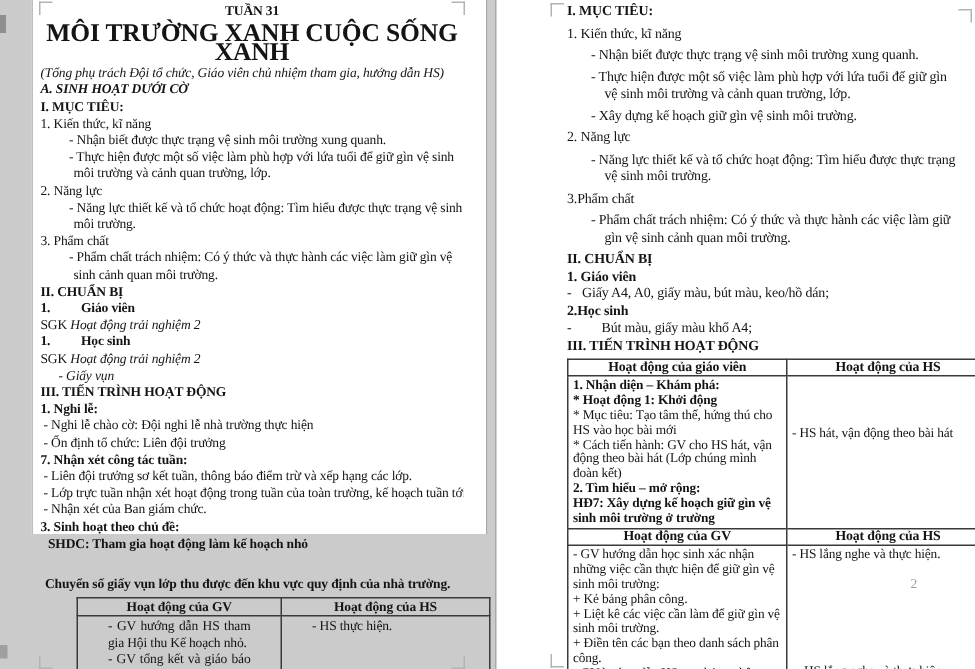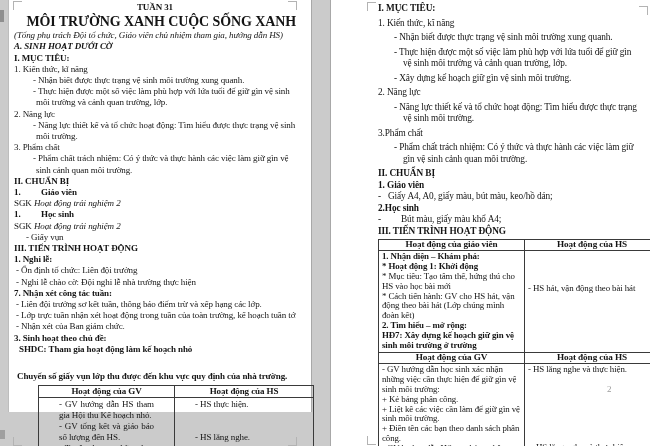--- a/index.html
+++ b/index.html
@@ -1,38 +1,38 @@
 <!DOCTYPE html>
 <html><head>
 <meta charset="utf-8">
 <style>
   html,body{margin:0;padding:0;}
   .screen{
     position:relative;width:650px;height:446px;background:#cbcbcb;overflow:hidden;
     font-family:"Liberation Serif","DejaVu Serif",serif;color:#141414;
   }
   .page{position:absolute;top:0;background:#ffffff;}
-  .page-1{left:8px;width:302px;height:412px;border-right:1px solid #a8a8a8;border-left:1px solid #bdbdbd;}
+  .page-1{left:21px;width:302px;height:356px;border-right:1px solid #a8a8a8;border-left:1px solid #bdbdbd;}
   .page-2{left:330px;width:320px;height:446px;border-left:1px solid #a8a8a8;}
   .p1-inner{position:relative;padding:2px 15px 0 5px;font-size:9px;line-height:11.2px;letter-spacing:-0.1px;}
   .p2-inner{position:relative;padding:3px 12px 0 47px;font-size:9.3px;line-height:11.5px;letter-spacing:-0.1px;}
   p{margin:0;}
   .b{font-weight:bold;}
   .i{font-style:italic;}
   .u{}
   .t-week{font-weight:bold;text-align:center;}
-  .t-title{font-weight:bold;text-align:right;font-size:14px;line-height:13px;margin:2px 0 2px;}
+  .t-title{font-weight:bold;text-align:center;font-size:17px;line-height:13px;margin:2px 0 2px;}
   .nw{white-space:nowrap;overflow:hidden;}
   
   .mt-b{margin-left:19px;padding-left:3px;text-indent:-3px;}
   .sub-b{margin-left:2px;}
   .shdc{margin-left:5px;font-weight:bold;}
   .chuyen{margin-left:3px;font-weight:bold;margin-top:16px;margin-bottom:3px;}
   .num{display:inline-block;width:27px;}
-  .giay{margin-left:12px;}
+  .giay{margin-left:12px;font-style:italic;}
   
   table{border-collapse:collapse;table-layout:fixed;}
   td,th{border:1px solid #3a3a3a;vertical-align:top;padding:0 5px;font-weight:normal;}
   th{font-weight:bold;text-align:center;}
   .tbl1{margin:1px 0 0 24px;width:253px;font-size:9px;line-height:11px;}
   .tbl1 .cgv{width:125px;}
   .tbl1 .chs{width:128px;}
   .tbl1 td{padding:1px 20px 2px;}
   .tbl1 .gvcell{text-align:justify;}
   .hs2{margin-top:22px;}
@@ -92,22 +92,22 @@
 
       <p class="b">II. CHUẨN BỊ</p>
       <p><span class="num b">1.</span><span class="b">Giáo viên</span></p>
       <p><span>SGK</span> <span class="i">Hoạt động trải nghiệm 2</span></p>
       <p><span class="num b">1.</span><span class="b">Học sinh</span></p>
       <p><span>SGK</span> <span class="i">Hoạt động trải nghiệm 2</span></p>
       <p class="giay">- Giấy vụn</p>
 
       <p class="b">III. TIẾN TRÌNH HOẠT ĐỘNG</p>
       <p class="b">1. Nghi lễ:</p>
+      <p class="sub-b nw">- Nghi lễ chào cờ: Đội nghi lễ nhà trường thực hiện</p>
       <p class="sub-b nw">- Ổn định tổ chức: Liên đội trưởng</p>
-      <p class="sub-b nw">- Nghi lễ chào cờ: Đội nghi lễ nhà trường thực hiện</p>
       <p class="b">7. Nhận xét công tác tuần:</p>
       <p class="sub-b nw">- Liên đội trưởng sơ kết tuần, thông báo điểm trừ và xếp hạng các lớp.</p>
       <p class="sub-b nw">- Lớp trực tuần nhận xét hoạt động trong tuần của toàn trường, kế hoạch tuần tới.</p>
       <p class="sub-b nw">- Nhận xét của Ban giám chức.</p>
       <p class="b">3. Sinh hoạt theo chủ đề:</p>
       <p class="shdc nw">SHDC: Tham gia hoạt động làm kế hoạch nhỏ</p>
       <p class="chuyen nw">Chuyển số giấy vụn lớp thu được đến khu vực quy định của nhà trường.</p>
 
       <table class="tbl1">
         <tbody>

